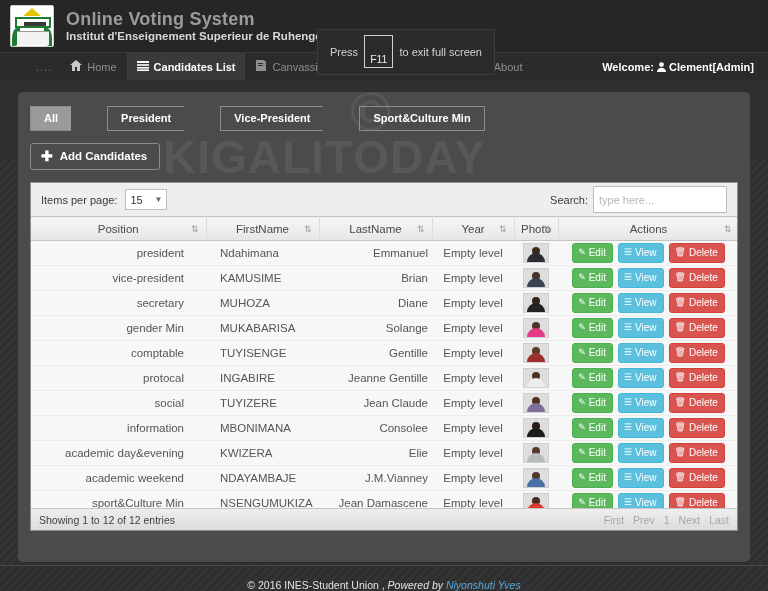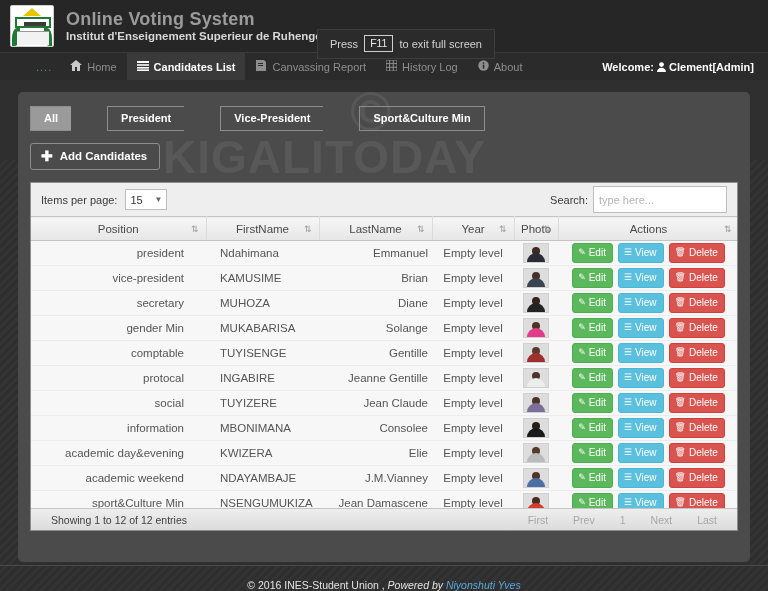--- a/index.html
+++ b/index.html
@@ -71,21 +71,21 @@
     background: #2b2b2b;
     color: #d2d2d2;
     font-size: 11px;
     padding: 5px 12px 6px 12px;
     display: flex; align-items: center; gap: 6px;
     box-shadow: 0 0 0 1px #3d3d3d;
     z-index: 5;
   }
   .f11-key {
     border: 1px solid #cfcfcf;
-    padding: 0px 5px 1px 5px;
+    padding: 16px 5px 1px 5px;
     font-size: 10.5px;
     color: #eaeaea;
     line-height: 14px;
   }
 
   .clock {
     margin-left: auto;
     text-align: left;
     padding-right: 14px;
   }
@@ -299,25 +299,25 @@
   .btn-edit   { background: #5cb85c; border: 1px solid #4cae4c; }
   .btn-view   { background: #5bc0de; border: 1px solid #46b8da; }
   .btn-delete { background: #d9534f; border: 1px solid #d43f3a; }
   .bicon { font-size: 9px; }
 
   .card-bottom {
     height: 22px;
     background: linear-gradient(#eeeeee, #dcdcdc);
     border-top: 1px solid #c4c4c4;
     display: flex; align-items: center;
-    padding: 0 20px;
+    padding: 0 8px;
   }
   .showing { font-size: 10.5px; color: #3f3f3f; }
   .pager { margin-left: auto; display: flex; gap: 9px; }
-  .pager span { font-size: 10.5px; color: #a7a7a7; cursor: pointer; margin-left: 16px; }
+  .pager span { font-size: 10.5px; color: #a7a7a7; cursor: pointer; }
 
   
   .footer {
     position: absolute;
     left: 0; bottom: 0;
     width: 768px;
     height: 26px;
     display: flex; align-items: flex-end; justify-content: center;
     background: repeating-linear-gradient(135deg,#2e2e2e 0 3px,#333333 3px 6px);
     border-top: 1px solid #4a4a4a;

